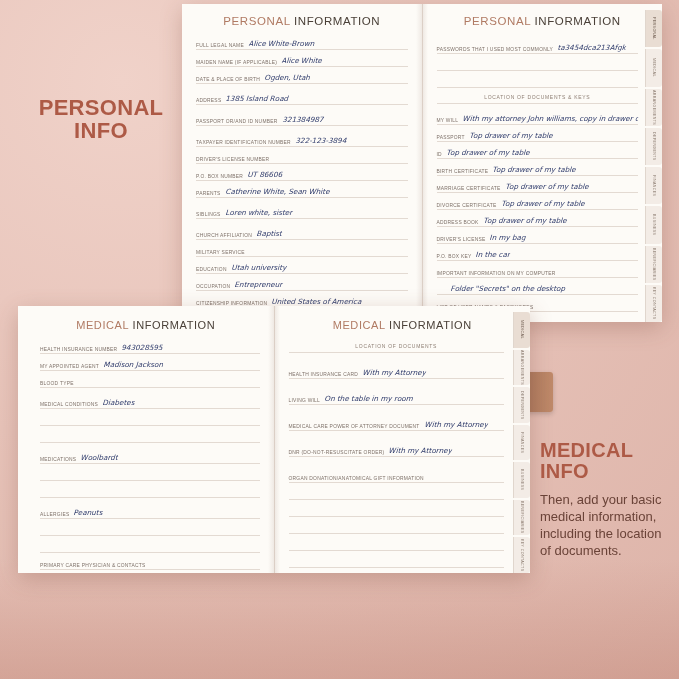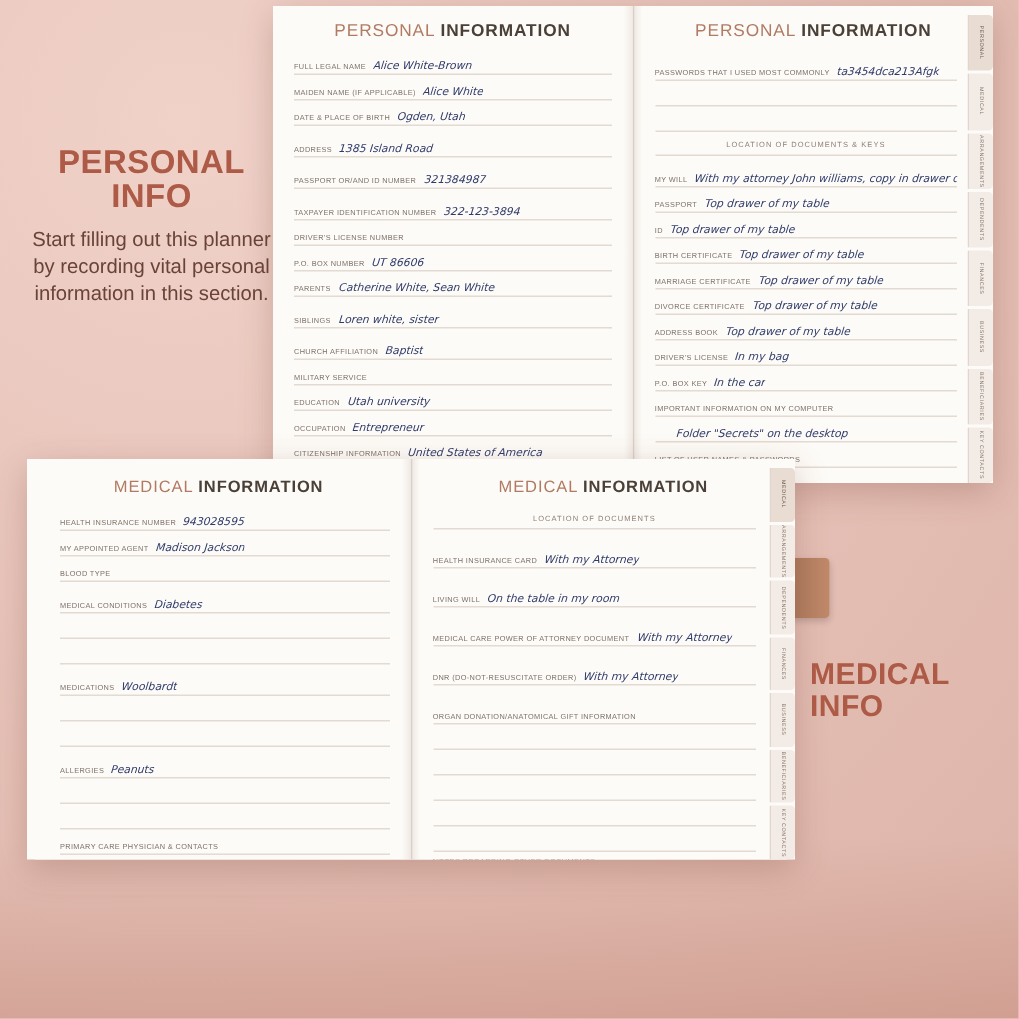--- a/index.html
+++ b/index.html
@@ -55,21 +55,21 @@
 
   
   .page-title{
     text-align:center;
     font-size:11.5px;
     letter-spacing:.6px;
     color:#b07a63;
     margin:11px 0 6px 0;
     font-weight:400;
   }
-  .page-title b{color:#4a4038;font-weight:700;text-align:center;}
+  .page-title b{color:#4a4038;font-weight:400;text-align:center;}
   .book-bottom .page-title{font-size:11px;margin-top:13px;}
 
   
   .rows{padding:0 14px;}
   .row{
     position:relative;
     border-bottom:1px solid #e3dad2;
     min-height:13px;
     padding-top:3px;
     display:flex;
@@ -419,21 +419,21 @@
 
     <div class="gutter"></div>
   </div>
 </div>
 
 <div class="caption cap-personal">
   <div class="cap-title">
     <span>PERSONAL</span><br>
     <span>INFO</span>
   </div>
-  <div class="cap-body">Start filling out this planner by recording vital personal information in this section.</div>
 </div>
 
 <div class="caption cap-medical">
   <div class="cap-title">
     <span>MEDICAL</span><br>
     <span>INFO</span>
   </div>
+  <div class="cap-body">Then, add your basic medical information, including the location of documents.</div>
 </div>
 
 </body></html>

